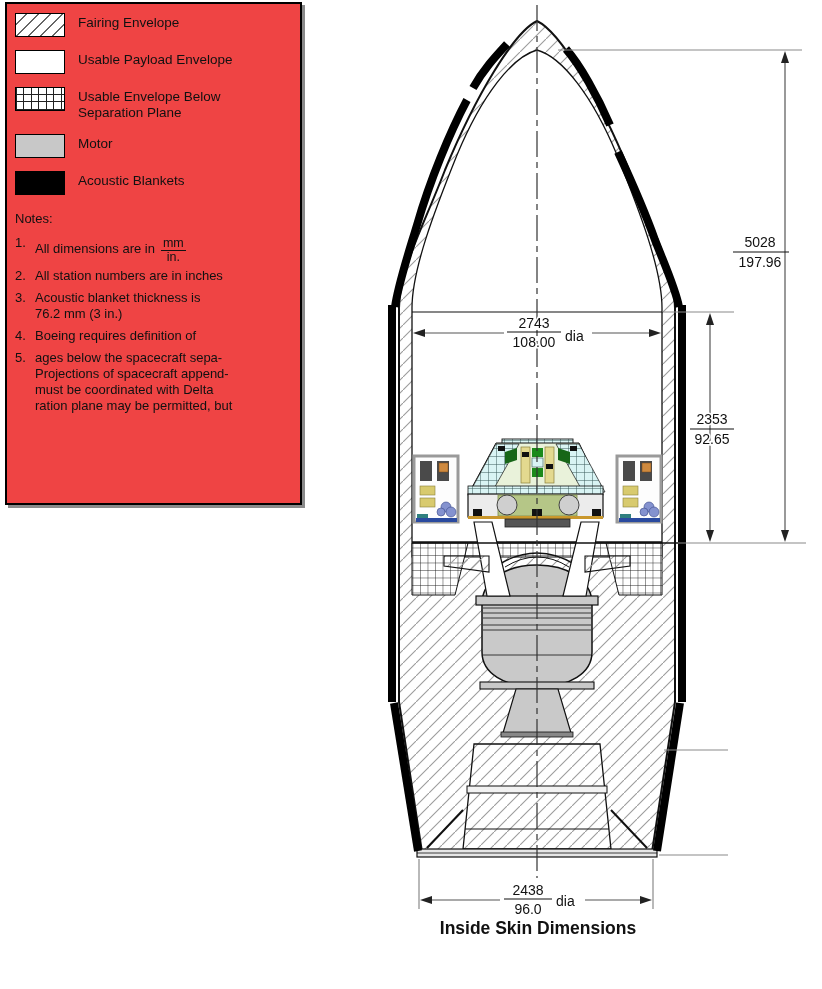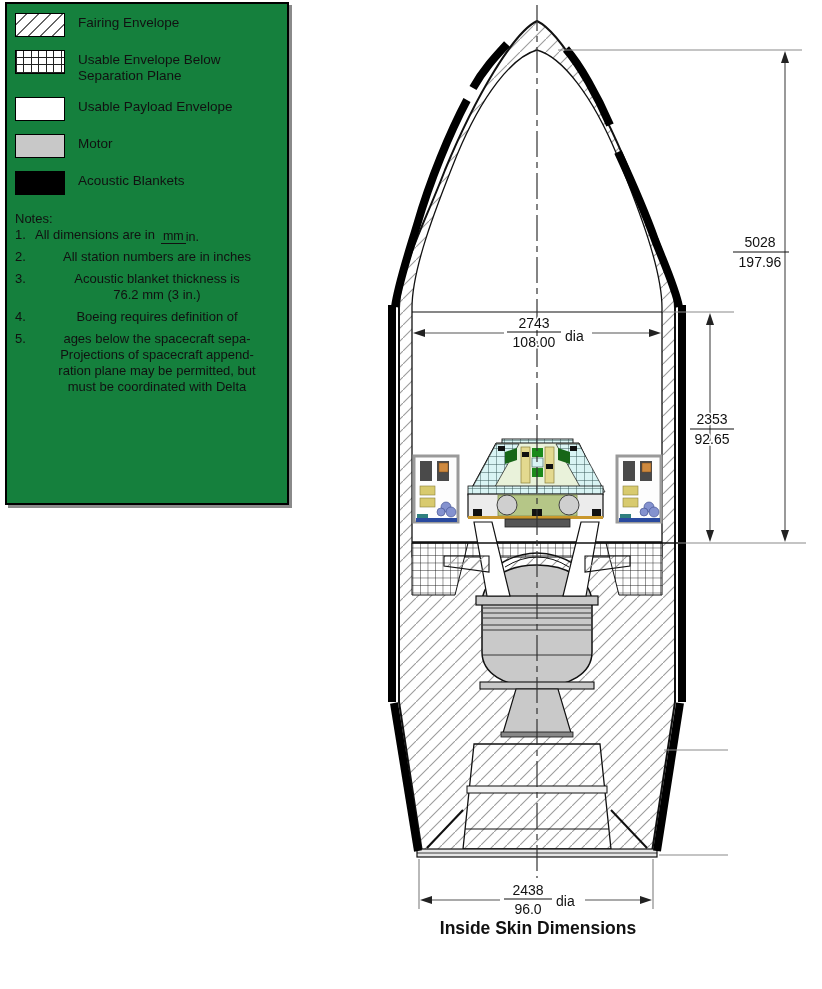--- a/index.html
+++ b/index.html
@@ -1,65 +1,65 @@
 <!DOCTYPE html>
 <html><head>
 <meta charset="utf-8">
 <style>
   html,body{margin:0;padding:0;background:#fff;}
   #page{position:relative;width:822px;height:989px;background:#fff;overflow:hidden;
         font-family:"Liberation Sans","DejaVu Sans",sans-serif;color:#111;}
   
   #legend-panel{position:absolute;left:5px;top:2px;width:264px;min-height:482px;
-        border:2px solid #000;box-shadow:3px 3px 0 #8a8a8a;background:#15803d;padding:9px 8px 8px 8px;}
+        border:2px solid #000;box-shadow:3px 3px 0 #8a8a8a;background:#ef4444;padding:9px 21px 8px 8px;}
   .lg-row{display:flex;align-items:flex-start;margin-bottom:13px;}
   .lg-swatch{width:48px;height:22px;border:1.5px solid #000;flex:0 0 auto;margin-right:13px;background:#fff;}
   .sw-fwd{background-image:repeating-linear-gradient(135deg,transparent 0 7px,#666 7px 8.4px);}
   .sw-plain{background:#fff;}
   .sw-grid{background-image:repeating-linear-gradient(0deg,#222 0 1px,transparent 1px 7.5px),
                             repeating-linear-gradient(90deg,#222 0 1px,transparent 1px 7.5px);}
   .sw-bwd{background-image:repeating-linear-gradient(45deg,transparent 0 5.5px,#666 5.5px 6.9px);}
   .sw-gray{background:#c8c8c8;}
   .sw-black{background:#000;}
   .lg-label{font-size:13.5px;line-height:16px;padding-top:2px;}
   #notes{margin-top:16px;font-size:13px;line-height:16px;}
-  #notes-title{}
+  #notes-title{margin-bottom:8px;}
   .note{display:flex;margin-bottom:6px;}
   .note-num{width:20px;flex:0 0 auto;}
-  .note-body{flex:1;text-align:center;}
-  .frac{display:inline-flex;flex-direction:row;align-items:center;vertical-align:middle;
+  .note-body{flex:1;}
+  .frac{display:inline-flex;flex-direction:column;align-items:center;vertical-align:middle;
         font-size:12.5px;line-height:13px;margin-left:6px;transform:translateY(2px);}
   .frac .fn{border-bottom:1px solid #111;padding:0 2px;}
   .note1line{display:flex;align-items:center;}
   
   #drawing{position:absolute;left:0;top:0;}
   text{font-family:"Liberation Sans","DejaVu Sans",sans-serif;fill:#111;}
   .dimtxt{font-size:14px;paint-order:stroke;stroke:#fff;stroke-width:3px;}
   .cap{font-size:17.5px;font-weight:bold;}
 </style>
 </head>
 <body>
 
 <div id="page">
 
   <div id="legend-panel">
     <div class="lg-row">
       <div class="lg-swatch sw-fwd"></div>
       <div class="lg-label">Fairing Envelope</div>
     </div>
     <div class="lg-row">
+      <div class="lg-swatch sw-plain"></div>
+      <div class="lg-label">Usable Payload Envelope</div>
+    </div>
+    <div class="lg-row">
       <div class="lg-swatch sw-grid"></div>
       <div class="lg-label">
         <div>Usable Envelope Below</div>
         <div>Separation Plane</div>
       </div>
-    </div>
-    <div class="lg-row">
-      <div class="lg-swatch sw-plain"></div>
-      <div class="lg-label">Usable Payload Envelope</div>
     </div>
     <div class="lg-row">
       <div class="lg-swatch sw-gray"></div>
       <div class="lg-label">Motor</div>
     </div>
     <div class="lg-row">
       <div class="lg-swatch sw-black"></div>
       <div class="lg-label">Acoustic Blankets</div>
     </div>
 
@@ -92,22 +92,22 @@
         <span class="note-num">4.</span>
         <span class="note-body">
           <div>Boeing requires definition of</div>
         </span>
       </div>
       <div class="note">
         <span class="note-num">5.</span>
         <span class="note-body">
           <div>ages below the spacecraft sepa-</div>
           <div>Projections of spacecraft append-</div>
+          <div>must be coordinated with Delta</div>
           <div>ration plane may be permitted, but</div>
-          <div>must be coordinated with Delta</div>
         </span>
       </div>
     </div>
   </div>
 
   <svg id="drawing" width="822" height="989" viewBox="0 0 822 989">
     <defs>
       <pattern id="hf" patternUnits="userSpaceOnUse" width="13" height="13">
         <path d="M-1,14 L14,-1" stroke="#9b9b9b" stroke-width="1.1" fill="none"></path>
       </pattern>

